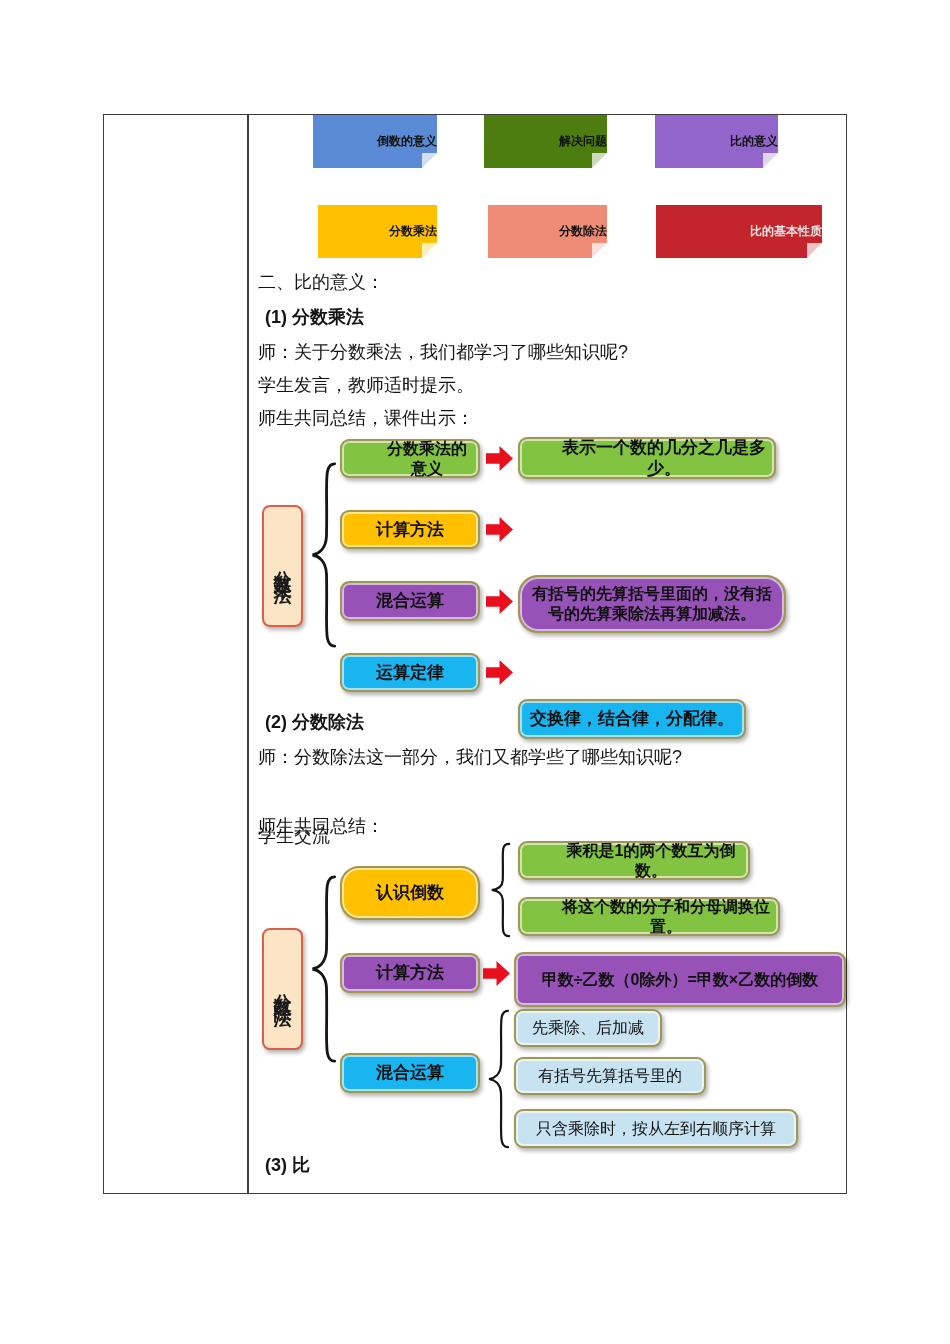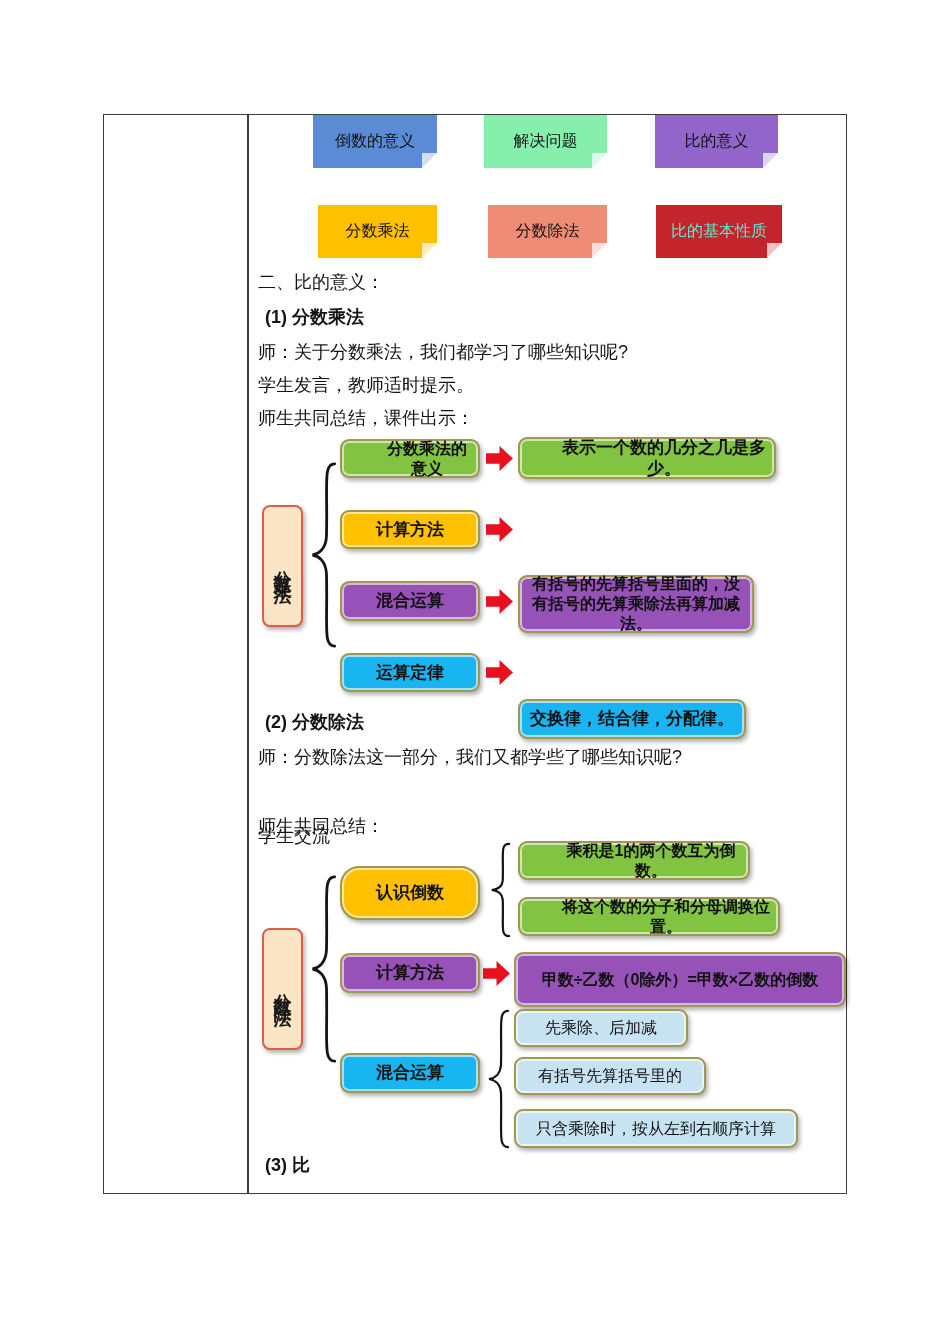--- a/index.html
+++ b/index.html
@@ -6,32 +6,32 @@
   .page {
     position:relative; width:950px; height:1344px; background:#ffffff;
     font-family:"Liberation Sans", sans-serif; color:#141414; overflow:hidden;
   }
   
   .tframe { position:absolute; left:103px; top:114px; width:744px; height:1080px;
             border:1.5px solid #3c3c3c; box-sizing:border-box; }
   .tdivider { position:absolute; left:247px; top:114px; width:2px; height:1080px; background:#3c3c3c; }
 
   
-  .postit { position:absolute; display:flex; align-items:center; justify-content:center;
-            font-size:16px; color:#111; font-weight:400;
+  .postit { position:absolute; display:flex; align-items:center; justify-content:flex-end;
+            font-size:12px; color:#111; font-weight:700;
             clip-path: polygon(0 0, 100% 0, 100% calc(100% - 15px), calc(100% - 15px) 100%, 0 100%);
             filter: drop-shadow(2px 2px 2px rgba(0,0,0,0.35)); }
   .postit::after { content:""; position:absolute; right:0; bottom:0; width:15px; height:15px;
             background: rgba(255,255,255,0.72); }
   .pt-blue   { background:#5B8BD5; }
-  .pt-green  { background:#86efac; }
+  .pt-green  { background:#4d7c0f; }
   .pt-purple { background:#9265CB; }
   .pt-yellow { background:#FFC000; }
   .pt-salmon { background:#EF8C76; }
-  .pt-red    { background:#C4242B; color:#5eead4; }
+  .pt-red    { background:#C4242B; color:#e5e5e5;padding-left:40px; }
 
   
   .tline { position:absolute; left:258px; font-size:18px; color:#141414; white-space:nowrap; }
   .indent { left:265px;font-weight:bold; }
 
   
   .node { position:absolute; display:flex; align-items:center; justify-content:center;
           text-align:center; box-sizing:border-box; border-radius:9px;
           border:2px solid #A09751;
           box-shadow: 2px 3px 4px rgba(0,0,0,0.30), inset 0 0 0 2px rgba(255,255,255,0.60);
@@ -99,21 +99,21 @@
 
   <div class="node n-green small" style="left:340px; top:439px; width:140px; height:39px;">分数乘法的意义</div>
   <div class="arrow" style="left:486px; top:445px;"></div>
   <div class="node n-green" style="left:518px; top:437px; width:258px; height:42px;">表示一个数的几分之几是多少。</div>
 
   <div class="node n-yellow" style="left:340px; top:510px; width:140px; height:39px;">计算方法</div>
   <div class="arrow" style="left:486px; top:516px;"></div>
 
   <div class="node n-purple" style="left:340px; top:581px; width:140px; height:40px;">混合运算</div>
   <div class="arrow" style="left:486px; top:588px;"></div>
-  <div class="node n-purple small" style="left:518px; top:575px; width:236px; height:58px;">有括号的先算括号里面的，没有括号的先算乘除法再算加减法。</div>
+  <div class="node n-purple small" style="left:518px; top:575px; width:268px; height:58px;border-radius:20px;">有括号的先算括号里面的，没有括号的先算乘除法再算加减法。</div>
 
   <div class="node n-cyan" style="left:340px; top:653px; width:140px; height:39px;">运算定律</div>
   <div class="arrow" style="left:486px; top:659px;"></div>
   <div class="node n-cyan" style="left:518px; top:652px; width:228px; height:40px;margin-top:47px;">交换律，结合律，分配律。</div>
 
   <div class="tline indent" style="top:710px;">(2) 分数除法</div>
   <div class="tline" style="top:745px;">师：分数除法这一部分，我们又都学些了哪些知识呢?</div>
   <div class="tline" style="top:824px;">学生交流</div>
   <div class="tline" style="top:814px;">师生共同总结：</div>
 
@@ -130,19 +130,19 @@
   <div class="node n-green small" style="left:518px; top:897px; width:262px; height:39px;">将这个数的分子和分母调换位置。</div>
 
   <div class="node n-purple" style="left:340px; top:953px; width:140px; height:40px;">计算方法</div>
   <div class="arrow" style="left:483px; top:960px;"></div>
   <div class="node n-purple small" style="left:514px; top:952px; width:332px; height:55px;">甲数÷乙数（0除外）=甲数×乙数的倒数</div>
 
   <div class="node n-cyan" style="left:340px; top:1053px; width:140px; height:40px;">混合运算</div>
   <svg class="brace brace-small" style="left:486px; top:1008px;" width="24" height="142" viewBox="0 0 24 100" preserveAspectRatio="none">
     <path d="M22,2 C12,2 16,12 15,40 C14.5,47 8,49.5 3,50 C8,50.5 14.5,53 15,60 C16,88 12,98 22,98"></path>
   </svg>
-  <div class="node n-light small" style="left:514px; top:1009px; width:174px; height:38px;">先乘除、后加减</div>
+  <div class="node n-light small" style="left:514px; top:1009px; width:148px; height:38px;">先乘除、后加减</div>
   <div class="node n-light small" style="left:514px; top:1057px; width:192px; height:38px;">有括号先算括号里的</div>
   <div class="node n-light small" style="left:514px; top:1109px; width:284px; height:39px;">只含乘除时，按从左到右顺序计算</div>
 
   <div class="tline indent" style="top:1153px;">(3) 比</div>
 
 </div>
 
 </body></html>

